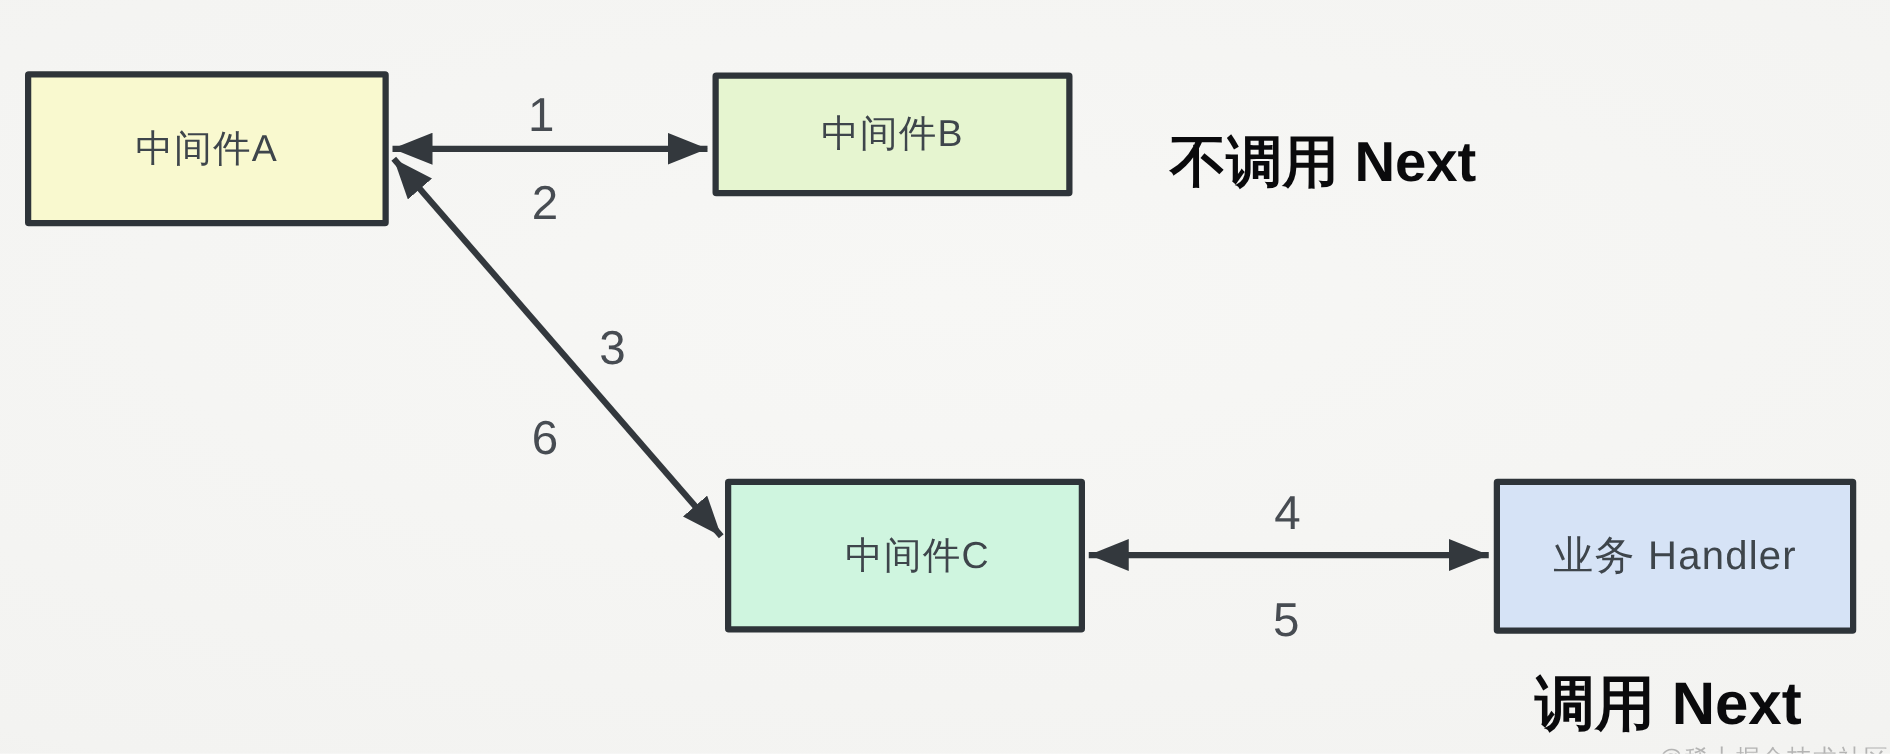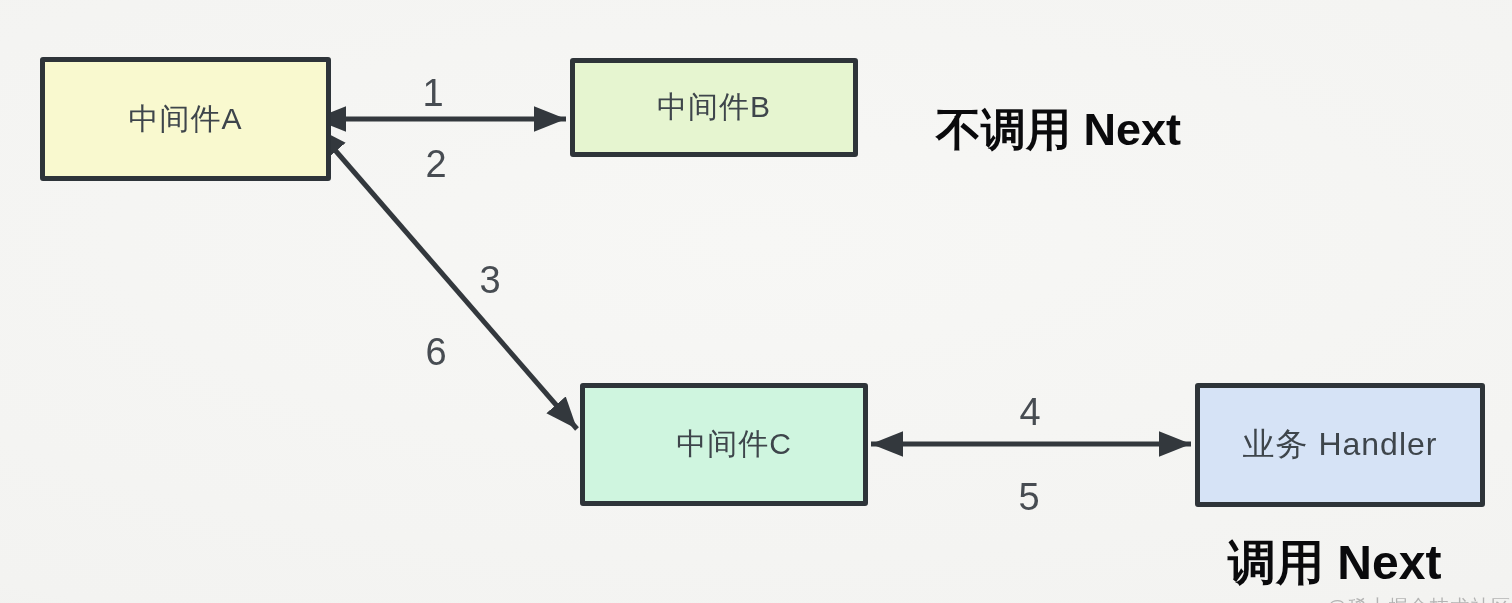--- a/index.html
+++ b/index.html
@@ -56,21 +56,21 @@
     <defs>
       <marker id="ah" viewBox="0 0 10 8" refX="10" refY="4" markerWidth="6.4" markerHeight="5.2" orient="auto-start-reverse" markerUnits="strokeWidth">
         <path d="M0,0 L10,4 L0,8 z" fill="#33383d"></path>
       </marker>
     </defs>
     <line x1="314" y1="119" x2="566" y2="119" stroke="#33383d" stroke-width="5" marker-start="url(#ah)" marker-end="url(#ah)"></line>
     <line x1="315" y1="127" x2="577" y2="429" stroke="#33383d" stroke-width="5" marker-start="url(#ah)" marker-end="url(#ah)"></line>
     <line x1="871" y1="444" x2="1191" y2="444" stroke="#33383d" stroke-width="5" marker-start="url(#ah)" marker-end="url(#ah)"></line>
   </svg>
 
-  <div class="node node-a" style="background: rgb(249, 249, 207); margin-left: 20px;">
+  <div class="node node-a" style="background: rgb(249, 249, 207);">
     <span>中间件A</span>
   </div>
 
   <div class="node node-b" style="background: rgb(230, 245, 208);">
     <span>中间件B</span>
   </div>
 
   <div class="node node-c" style="background: rgb(207, 245, 223);">
     <span>中间件C</span>
   </div>

